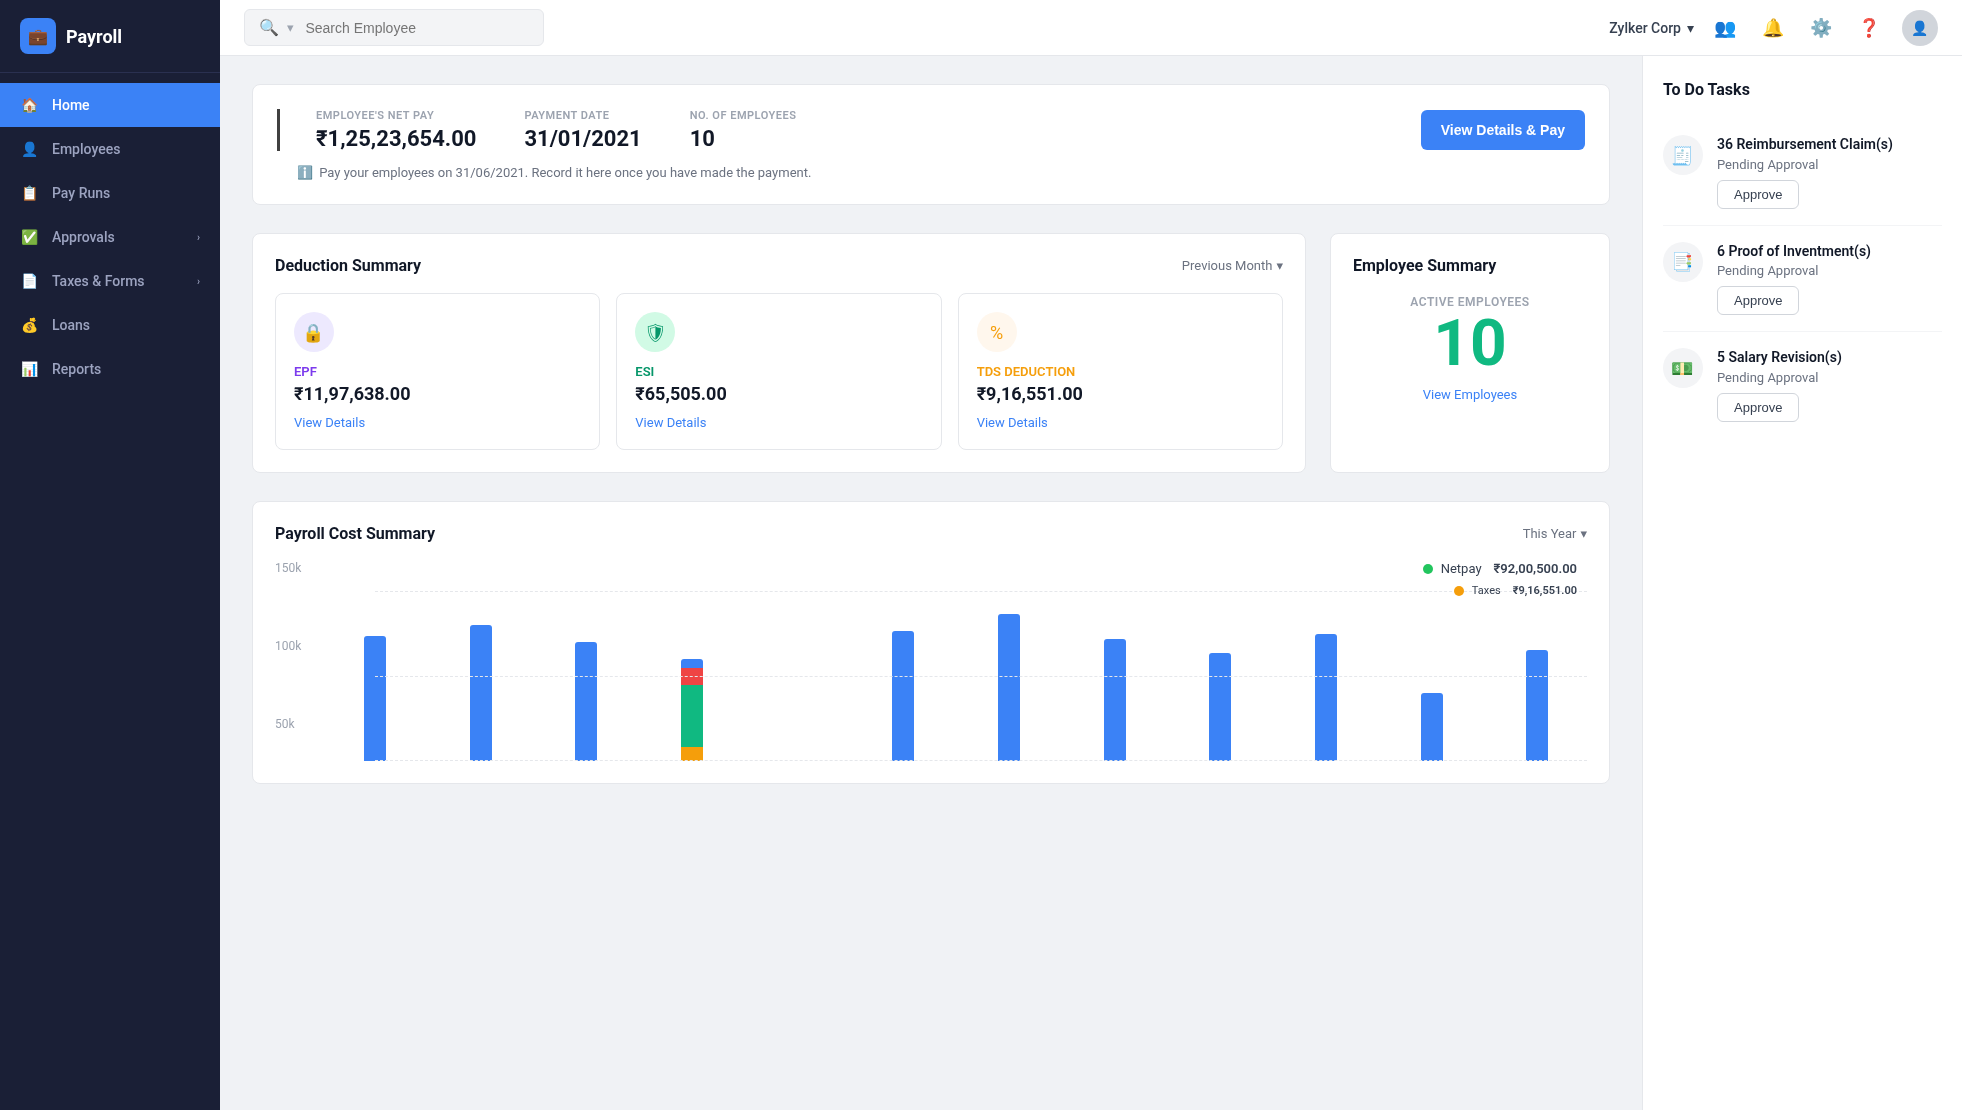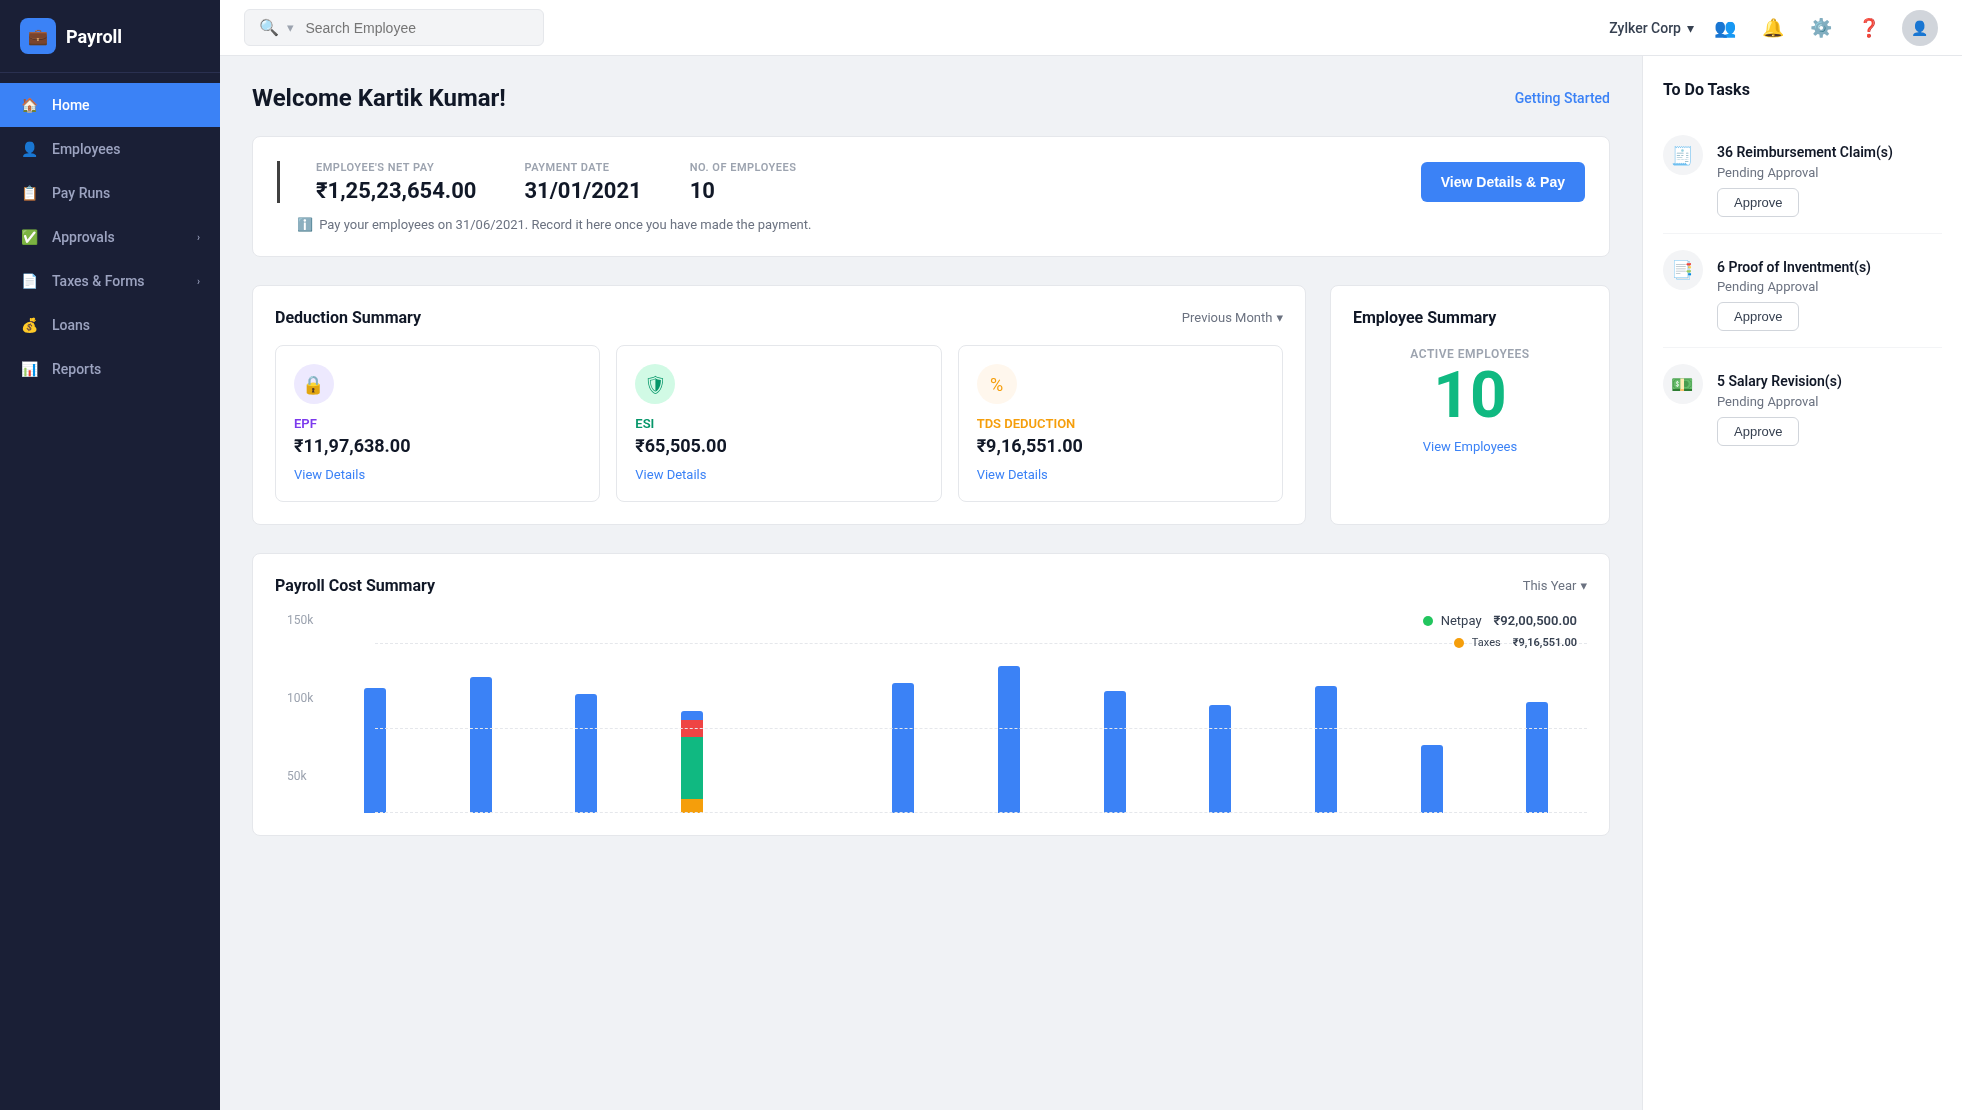--- a/index.html
+++ b/index.html
@@ -84,21 +84,21 @@
     .chart-y-labels { position: absolute; left: 0; top: 0; height: 100%; display: flex; flex-direction: column; justify-content: space-between; font-size: 12px; color: #9ca3af; padding-bottom: 0; }
     .chart-bar-group { display: flex; flex-direction: column; align-items: center; gap: 2px; flex: 1; }
     .bar { width: 22px; border-radius: 3px 3px 0 0; }
     .bar-blue { background: #3b82f6; }
 
     
     .panel-title { font-size: 16px; font-weight: 700; color: #111827; margin-bottom: 20px; }
     .task-item { display: flex; align-items: flex-start; gap: 14px; padding: 16px 0; border-bottom: 1px solid #f3f4f6; }
     .task-item:last-child { border-bottom: none; }
     .task-icon { width: 40px; height: 40px; border-radius: 50%; background: #f3f4f6; display: flex; align-items: center; justify-content: center; font-size: 18px; flex-shrink: 0; color: #6b7280; }
-    .task-content { flex: 1; margin-top: 8px; }
+    .task-content { flex: 1; }
     .task-title { font-size: 14px; font-weight: 600; color: #111827; line-height: 1.4; }
     .task-subtitle { font-size: 13px; color: #6b7280; margin-top: 2px; }
     .approve-btn { margin-top: 8px; background: #fff; border: 1px solid #d1d5db; border-radius: 6px; padding: 6px 16px; font-size: 13px; color: #374151; cursor: pointer; font-weight: 500; }
 
     .grid-lines { position: absolute; top: 0; left: 50px; right: 0; height: 100%; display: flex; flex-direction: column; justify-content: space-between; pointer-events: none; }
     .grid-line { width: 100%; border-top: 1px dashed #e5e7eb; }
   </style>
 </head>
 <body>
 
@@ -163,24 +163,20 @@
       <div class="topbar-icon">🔔</div>
       <div class="topbar-icon">⚙️</div>
       <div class="topbar-icon">❓</div>
       <div class="avatar">👤</div>
     </div>
   </div>
 
   <div class="content-area">
     <div class="main-content">
 
-      <div class="page-header">
-        <h1 class="page-title">Welcome Kartik Kumar!</h1>
-        <span class="getting-started">Getting Started</span>
-      </div>
 
       <div class="pay-run-section">
         <div class="pay-run-details">
           <div class="pay-detail">
             <span class="pay-detail-label">EMPLOYEE'S NET PAY</span>
             <span class="pay-detail-value">₹1,25,23,654.00</span>
           </div>
           <div class="pay-detail">
             <span class="pay-detail-label">PAYMENT DATE</span>
             <span class="pay-detail-value">31/01/2021</span>
@@ -242,21 +238,21 @@
       <div class="cost-summary">
         <div class="section-header">
           <span class="section-title">Payroll Cost Summary</span>
           <span class="period-selector">
             <span>This Year</span>
             <span>▾</span>
           </span>
         </div>
         <div class="chart-area">
           <div style="position:relative; height:200px; display:flex; align-items:flex-end; gap:0;">
-            <div class="chart-y-labels" style="position:absolute;left:12px;top:0;height:170px;display:flex;flex-direction:column;justify-content:space-between;">
+            <div class="chart-y-labels" style="position:absolute;left:0;top:0;height:170px;display:flex;flex-direction:column;justify-content:space-between;">
               <span>150k</span>
               <span>100k</span>
               <span>50k</span>
             </div>
             <div id="chart-bars" style="margin-left:50px;flex:1;height:170px;display:flex;align-items:flex-end;gap:6px;position:relative;">
               <div class="grid-lines">
                 <div class="grid-line"></div>
                 <div class="grid-line"></div>
                 <div class="grid-line"></div>
               </div>

